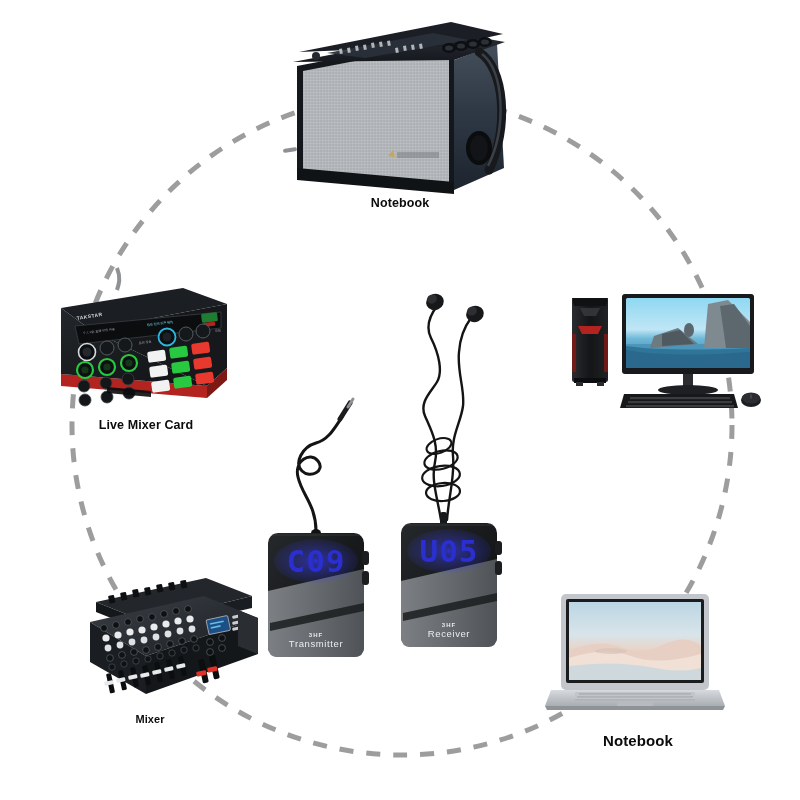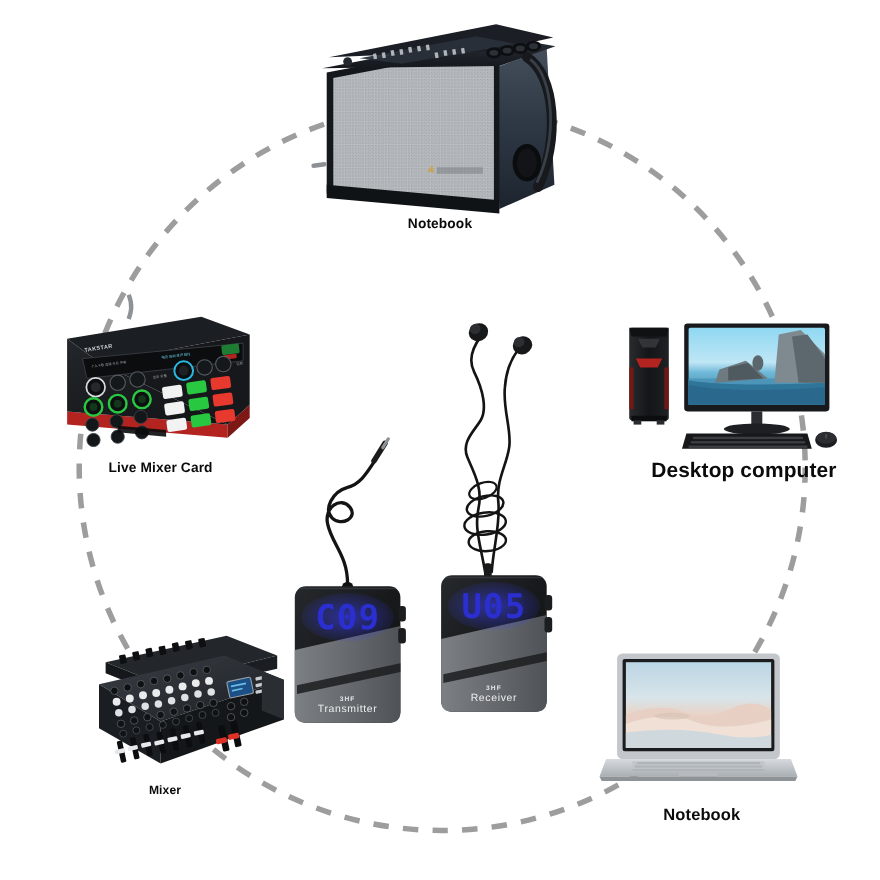--- a/index.html
+++ b/index.html
@@ -375,21 +375,20 @@
         <rect x="72" y="115" width="100" height="2.2"></rect>
         <rect x="70" y="119" width="104" height="2.2"></rect>
         <rect x="68" y="123" width="108" height="2.2"></rect>
       </g>
 
       <ellipse cx="193" cy="118" rx="10" ry="7" fill="#1b1d20"></ellipse>
       <ellipse cx="193" cy="116" rx="9" ry="5.5" fill="#2b2d31"></ellipse>
       <rect x="192.2" y="112.5" width="1.6" height="4" fill="#4a4d52"></rect>
     </svg>
   </div>
-  <div class="cap desktop" style="left:592px;top:418px;width:168px;">Desktop computer</div>
 
   <div class="node" style="left:545px;top:588px;">
     <svg width="185" height="125" viewBox="0 0 185 125">
       <defs>
         <linearGradient id="nbScreen" x1="0" y1="0" x2="0" y2="1">
           <stop offset="0" stop-color="#bcd6e4"></stop>
             <stop offset="0.42" stop-color="#d8e4ea"></stop>
           <stop offset="0.62" stop-color="#e9d3c5"></stop>
             <stop offset="1" stop-color="#cfd9dd"></stop>
         </linearGradient>

